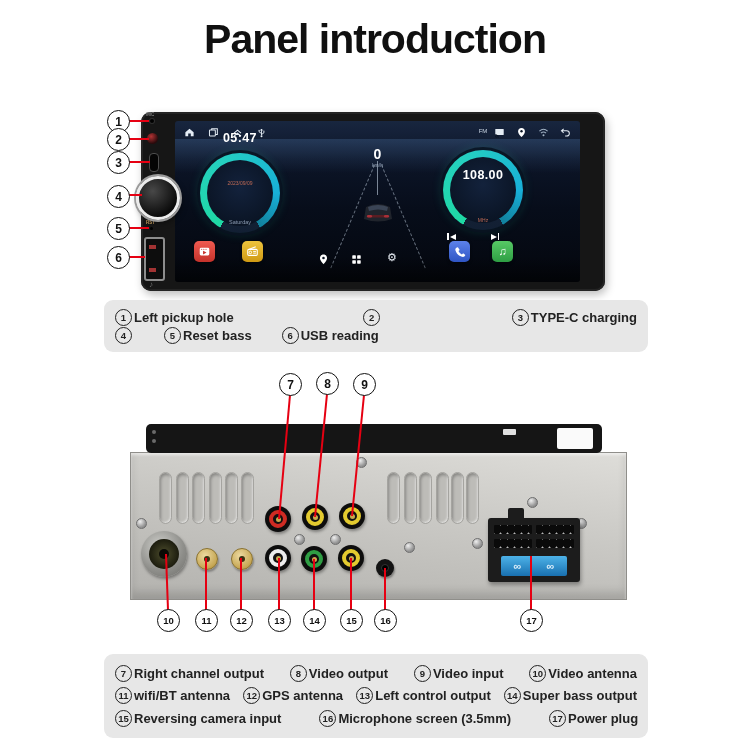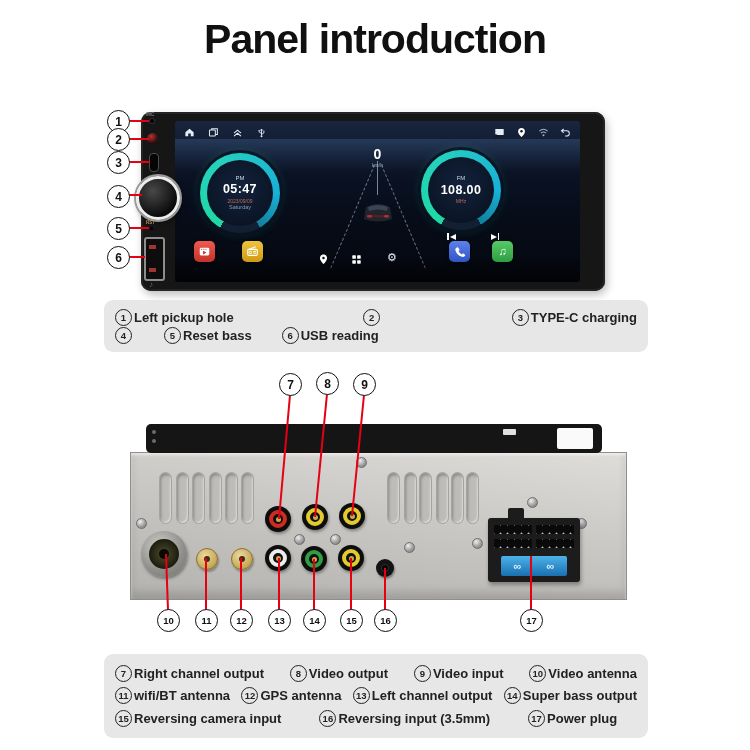--- a/index.html
+++ b/index.html
@@ -48,21 +48,21 @@
 
   .speed-block{left:0;top:26px;width:100%;text-align:center;line-height:1;}
   .speed-v{font-size:14px;font-weight:bold;color:#fff;}
   .speed-u{font-size:5px;color:#94a5ba;margin-top:2px;}
 
   .gauge{width:80px;height:80px;border-radius:50%;
          background:conic-gradient(from 210deg,var(--gauge_teal,#1fd9a4) 0deg,#25d0c0 120deg,var(--gauge_cyan,#18b0d8) 240deg,#11809c 300deg,rgba(28,48,75,.55) 300deg 360deg);
          box-shadow:0 0 0 3px rgba(8,18,32,.85),0 0 12px rgba(30,220,170,.22);}
   .gauge-inner{position:absolute;left:7px;top:7px;right:7px;bottom:7px;border-radius:50%;
          background:radial-gradient(circle at 50% 42%,#13223c 0%,#0a1424 75%);
-         display:flex;flex-direction:column;align-items:center;justify-content:center;line-height:1.25;}
+         display:flex;flex-direction:column;align-items:center;justify-content:flex-end;line-height:1.25;gap:33px;}
   .g-top{font-size:6px;color:#c9d5e2;}
   .g-main{font-size:12.5px;font-weight:bold;color:#fff;letter-spacing:.4px;}
   .g-sub{font-size:5px;color:#bf6a55;}
   .g-sub2{font-size:5.5px;color:#8c9cb2;}
   .skip-row{display:flex;align-items:center;justify-content:space-between;}
   .skipbtn{display:flex;align-items:center;gap:1px;}
   .vbar{width:1.5px;height:7px;background:#fff;}
   .tri-l{width:0;height:0;border-top:3.5px solid transparent;border-bottom:3.5px solid transparent;border-right:6px solid #fff;}
   .tri-r{width:0;height:0;border-top:3.5px solid transparent;border-bottom:3.5px solid transparent;border-left:6px solid #fff;}
 
@@ -205,21 +205,21 @@
 
   <div class="abs gauge" style="left:25px;top:32px;">
     <div class="gauge-inner">
       <div class="g-top">PM</div>
       <div class="g-main">05:47</div>
       <div class="g-sub">2023/09/09</div>
       <div class="g-sub2">Saturday</div>
     </div>
   </div>
 
-  <div class="abs gauge" style="left:246px;top:29px;text-decoration:underline;">
+  <div class="abs gauge" style="left:268px;top:29px;text-decoration:underline;">
     <div class="gauge-inner">
       <div class="g-top">FM</div>
       <div class="g-main">108.00</div>
       <div class="g-sub">MHz</div>
     </div>
   </div>
   <div class="abs skip-row" style="left:272px;top:112px;width:52px;">
     <span class="skipbtn">
         <i class="vbar"></i>
         <i class="tri-l"></i>
@@ -472,34 +472,34 @@
     <span class="lbl">
         <span class="circ">11</span>
         <span>wifi/BT antenna</span>
       </span>
     <span class="lbl">
         <span class="circ">12</span>
         <span>GPS antenna</span>
       </span>
     <span class="lbl">
         <span class="circ">13</span>
-        <span>Left channel output</span>
+        <span>Left control output</span>
       </span>
     <span class="lbl">
         <span class="circ">14</span>
         <span>Super bass output</span>
       </span>
   </div>
   <div class="info-row" style="gap:38px;">
     <span class="lbl">
         <span class="circ">15</span>
         <span>Reversing camera input</span>
       </span>
     <span class="lbl">
         <span class="circ">16</span>
-        <span>Reversing input (3.5mm)</span>
+        <span>Microphone screen (3.5mm)</span>
       </span>
     <span class="lbl">
         <span class="circ">17</span>
         <span>Power plug</span>
       </span>
   </div>
 </div>
 
 </body></html>

